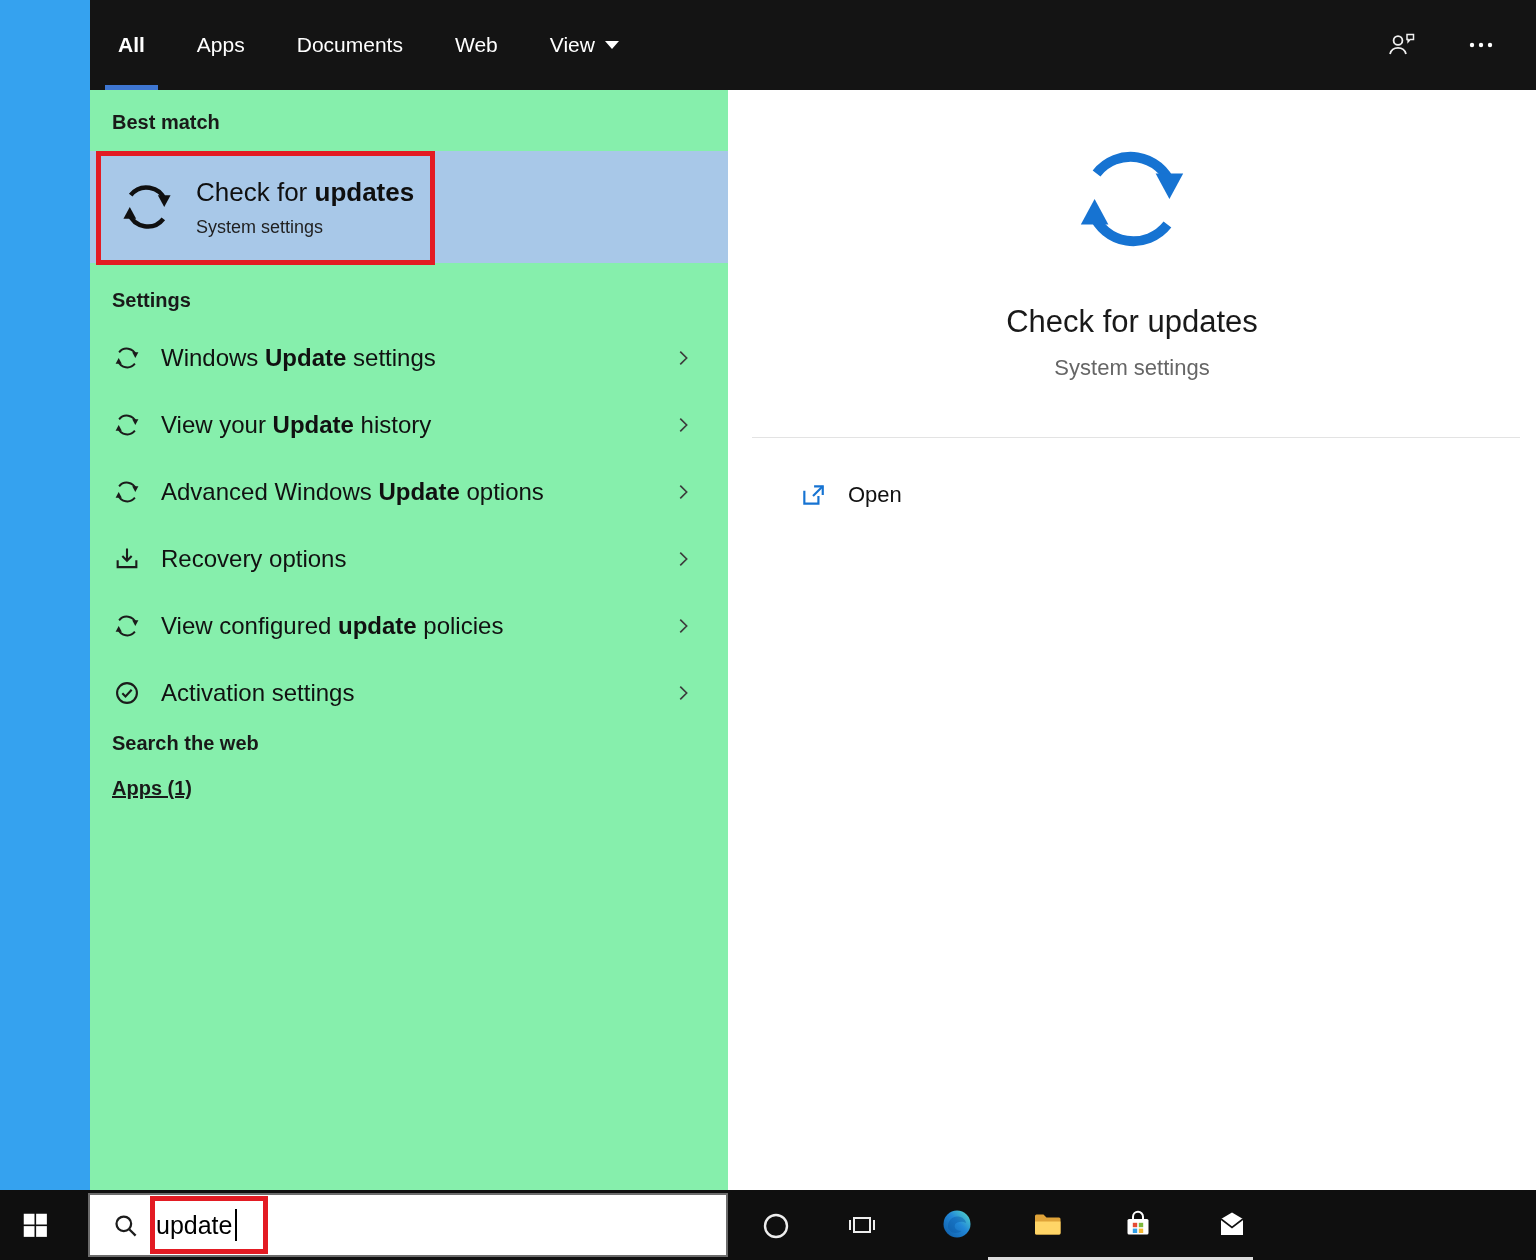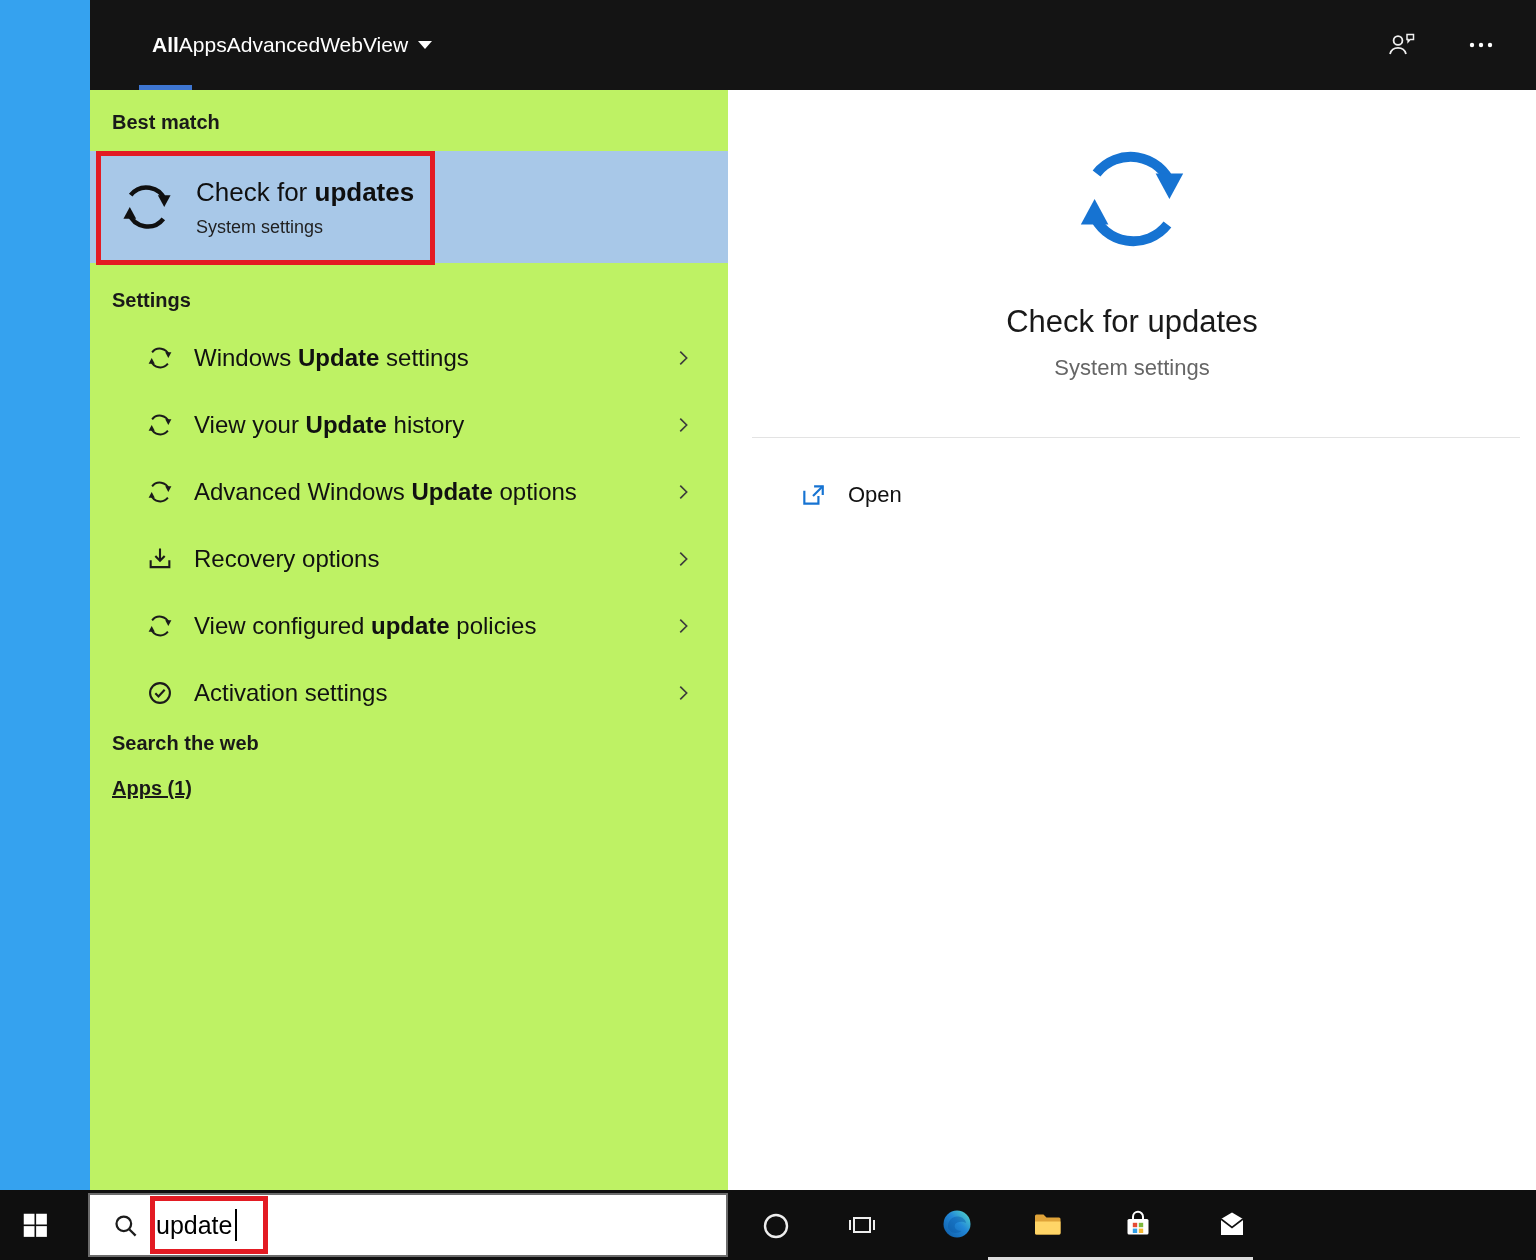--- a/index.html
+++ b/index.html
@@ -9,45 +9,45 @@
     background:#ffffff;
     font-family:"Liberation Sans","DejaVu Sans",sans-serif;
     -webkit-font-smoothing:antialiased;
   }
 
   
   .desktop-strip { position:absolute; left:0; top:0; width:90px; height:1190px; background:#35a2ef; }
 
   
   .topbar { position:absolute; left:90px; top:0; width:1446px; height:90px; background:#141414; display:flex; align-items:stretch; z-index:5; }
-  .tabs { display:flex; padding-left:62px; align-items:stretch; }
+  .tabs { display:flex; gap:52px; padding-left:28px; align-items:stretch; }
   .tab { display:flex; align-items:center; position:relative; color:#ffffff; font-size:21px; cursor:default; }
   .tab.active { font-weight:bold; }
   .tab .underline { position:absolute; left:-13px; right:-13px; bottom:0; height:5px; background:#3e76d1; }
   .caret-down { width:0; height:0; border-left:7px solid transparent; border-right:7px solid transparent; border-top:8px solid #ffffff; margin-left:10px; }
   .topbar-right { margin-left:auto; display:flex; align-items:center; gap:50px; padding-right:40px; }
   .topbar-right svg { display:block; }
 
   
-  .panel-left { position:absolute; left:90px; top:90px; width:638px; height:1100px; background:#bef264; z-index:4; }
+  .panel-left { position:absolute; left:90px; top:90px; width:638px; height:1100px; background:#86efac; z-index:4; }
   .panel-right { position:absolute; left:728px; top:90px; width:808px; height:1100px; background:#ffffff; z-index:4; display:flex; flex-direction:column; }
 
   .section-header { font-size:20px; font-weight:bold; color:#191919; padding-left:22px; }
   .header-best { padding-top:21px; }
   .header-settings { margin-top:26px; }
   .header-web { margin-top:6px; }
   .header-apps { margin-top:22px;text-decoration:underline; }
 
   .best-match { margin-top:17px; height:112px; background:#a8c8e8; display:flex; align-items:center; padding-left:28px; }
   .bm-icon { width:58px; height:58px; color:#101010; flex:none; }
   .bm-text { margin-left:20px; }
   .bm-title { font-size:26px; color:#0f0f0f; }
   .bm-sub { font-size:18px; color:#1f1f1f; margin-top:9px; }
 
-  .rows { margin-top:12px;padding-left:33px; }
+  .rows { margin-top:12px; }
   .row { height:67px; display:flex; align-items:center; padding-left:23px; }
   .row-icon { width:28px; height:28px; color:#1b1b1b; flex:none; }
   .row-label { margin-left:20px; font-size:24px; color:#111111; white-space:nowrap; }
   .row-label .muted { color:#767676; }
   .row-chevron { margin-left:auto; margin-right:34px; width:22px; height:22px; color:#3c3c3c; flex:none; }
   svg { display:block; width:100%; height:100%; }
 
   
   .preview-icon { margin-top:46px; width:126px; height:126px; color:#1673d2; align-self:center; }
   .preview-title { margin-top:42px; font-size:31px; color:#191919; text-align:center; }
@@ -85,21 +85,21 @@
 <div class="topbar">
   <div class="tabs">
     <div class="tab active">
       <span>All</span>
       <span class="underline"></span>
     </div>
     <div class="tab">
       <span>Apps</span>
     </div>
     <div class="tab">
-      <span>Advanced</span>
+      <span>Documents</span>
     </div>
     <div class="tab">
       <span>Web</span>
     </div>
     <div class="tab">
       <span>View</span>
       <span class="caret-down"></span>
     </div>
   </div>
   <div class="topbar-right">

